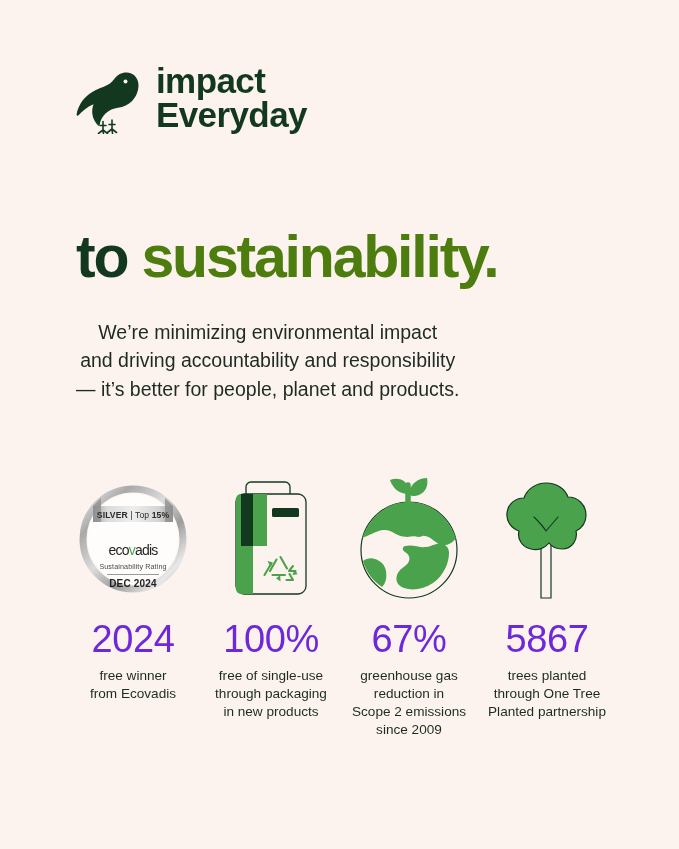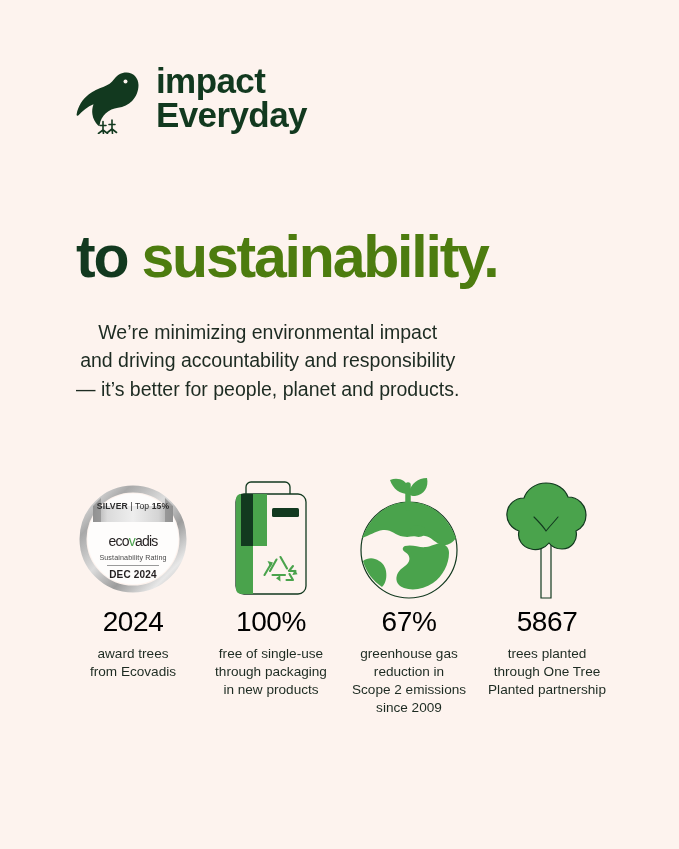--- a/index.html
+++ b/index.html
@@ -87,23 +87,24 @@
     flex-direction: column;
     align-items: center;
   }
   .stat-icon {
     height: 140px;
     display: flex;
     align-items: center;
     justify-content: center;
   }
   .stat-value {
-    font-size: 28px;
+    margin-top: 12px;
+    font-size: 38px;
     font-weight: 400;
-    color: #000000;
+    color: #6d28d9;
     letter-spacing: -0.4px;
     line-height: 1;
   }
   .stat-caption {
     margin-top: 9px;
     font-size: 13.6px;
     line-height: 1.33;
     color: #1d2b22;
     text-align: center;
   }
@@ -112,21 +113,21 @@
   
   .medal {
     position: relative;
     width: 112px;
     height: 112px;
   }
   .medal svg { display: block; }
   .medal-text {
     position: absolute;
     left: 0;
-    top: 3px;
+    top: 12px;
     width: 112px;
     height: 112px;
     display: flex;
     flex-direction: column;
     align-items: center;
     justify-content: flex-start;
     pointer-events: none;
   }
   .medal-banner {
     margin-top: 16px;
@@ -233,21 +234,21 @@
             <div class="medal-banner"><b>SILVER</b><span> | Top </span><b>15%</b></div>
             <div class="medal-wordmark"><span>eco</span><i>v</i><span>adis</span></div>
             <div class="medal-rating">Sustainability Rating</div>
             <div class="medal-rule"></div>
             <div class="medal-date">DEC 2024</div>
           </div>
         </div>
       </div>
       <div class="stat-value">2024</div>
       <div class="stat-caption">
-        <span>award trees</span>
+        <span>free winner</span>
         <span>from Ecovadis</span>
       </div>
     </div>
 
     <div class="stat">
       <div class="stat-icon">
         <svg width="96" height="128" viewBox="0 0 96 128">
           <rect x="23" y="8" width="44" height="26" rx="5" fill="none" stroke="#12391f" stroke-width="1.3"></rect>
           <rect x="13" y="20" width="70" height="100" rx="8" fill="#fdf3ee" stroke="#12391f" stroke-width="1.3"></rect>
           <path d="M18 20 h12 v100 h-12 a5 5 0 0 1 -5 -5 v-90 a5 5 0 0 1 5 -5 z" fill="#4aa34c"></path>

